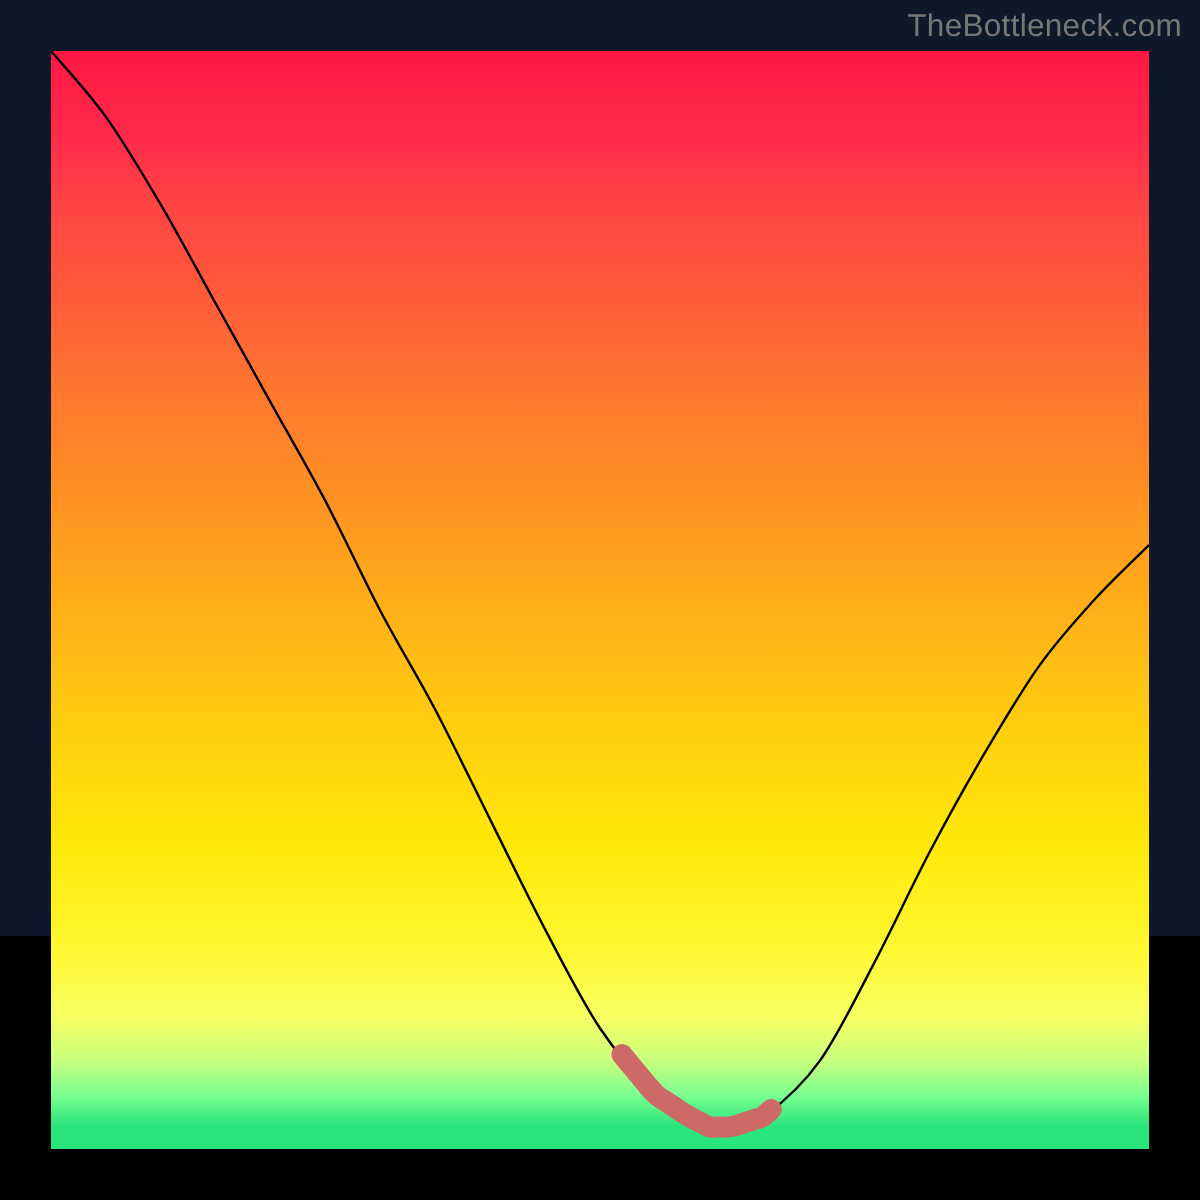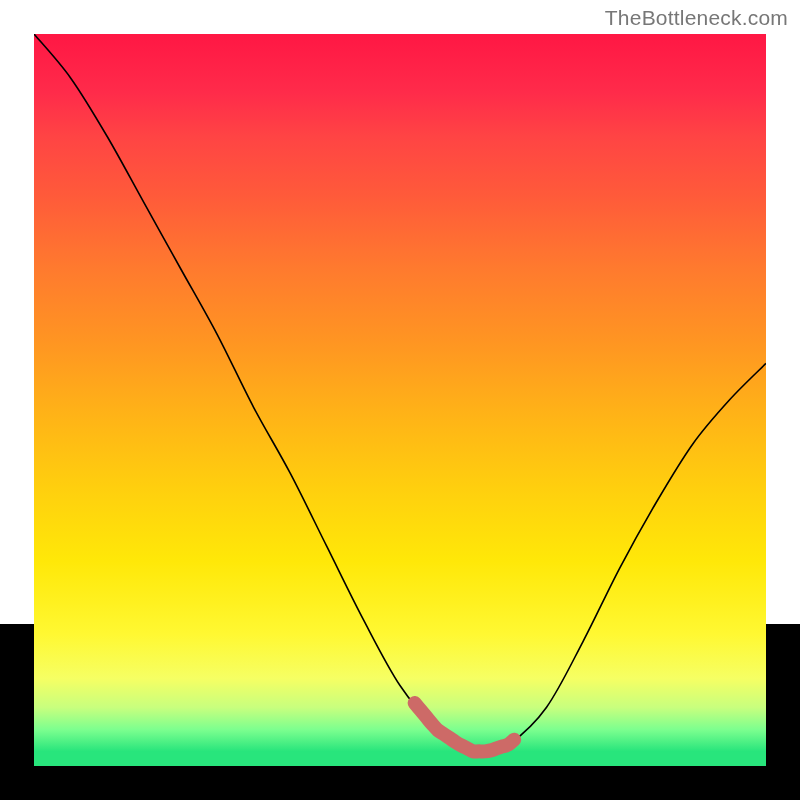--- a/index.html
+++ b/index.html
@@ -1,21 +1,21 @@
 <!DOCTYPE html>
 <html><head>
 <meta charset="utf-8">
 <style>
   * { margin: 0; padding: 0; box-sizing: border-box; }
   html, body { width: 800px; height: 800px; overflow: hidden; background: #000; font-family: Arial, Helvetica, sans-serif; }
   .frame {
     position: relative;
     width: 800px;
     height: 624px;
-    background: #ffffff;
+    background: #0f172a;
   }
   .plot-area {
     position: absolute;
     left: 34px;
     top: 34px;
     width: 732px;
     height: 732px;
     overflow: hidden;
   }
   .gradient {

